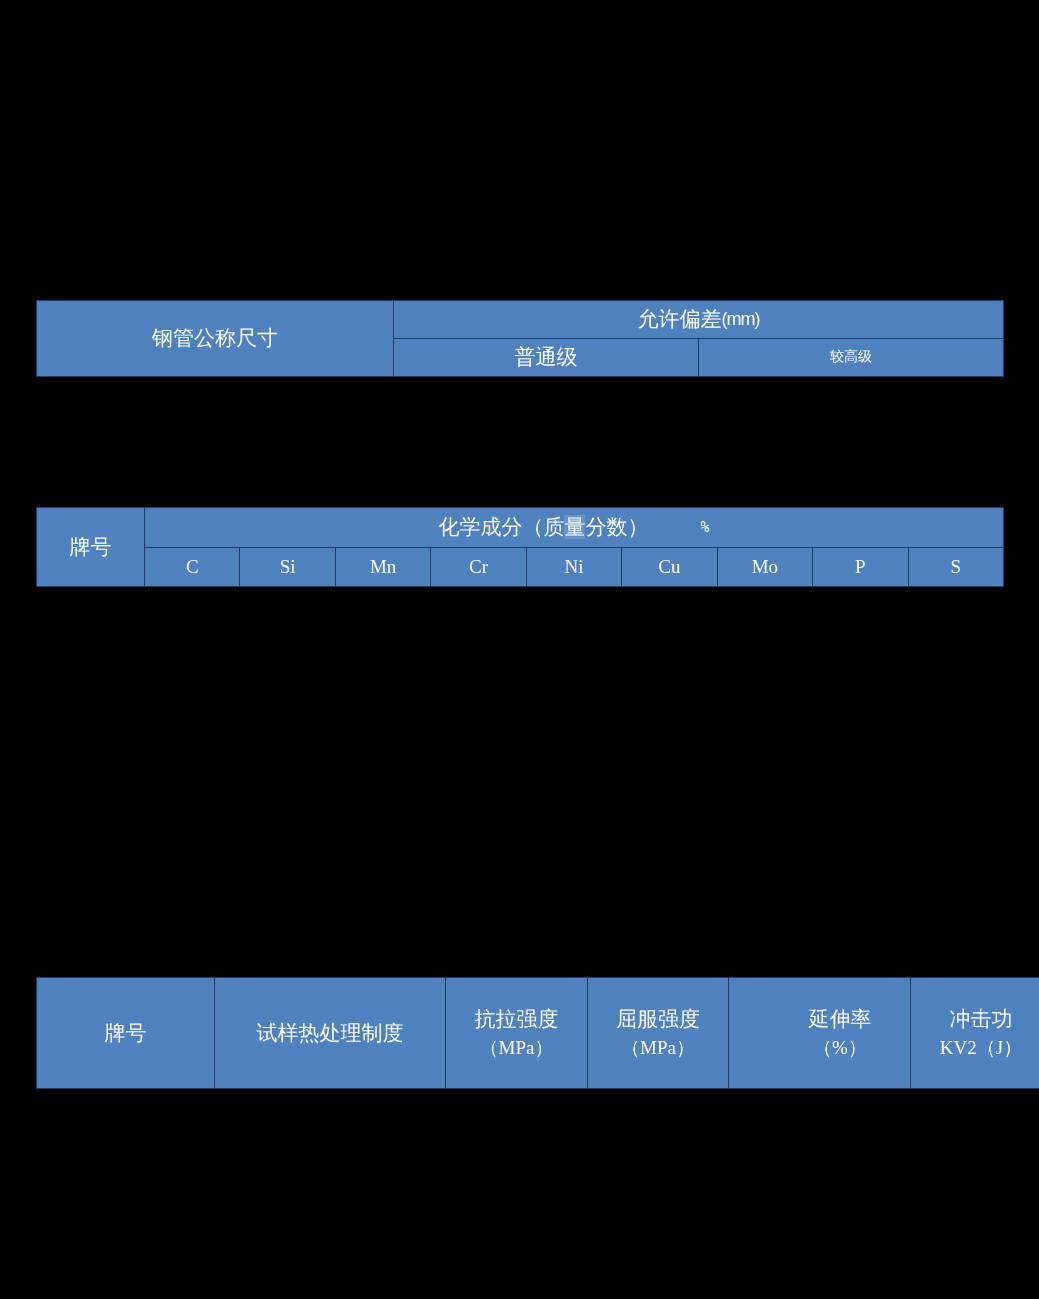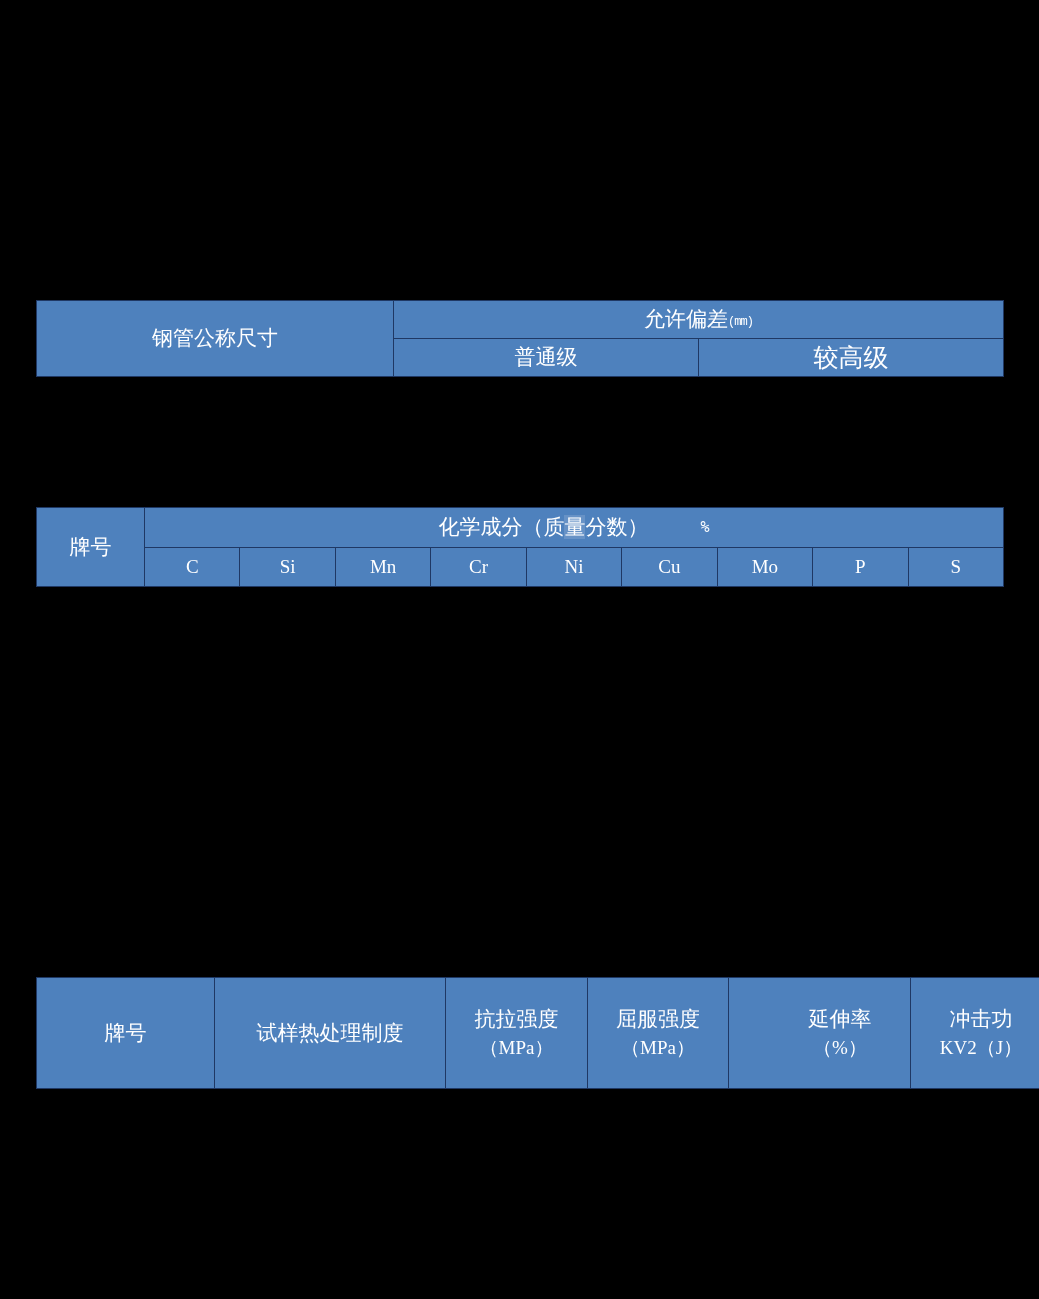--- a/index.html
+++ b/index.html
@@ -46,26 +46,26 @@
   
   #table-dimension-tolerance {
     left: 36px;
     top: 300px;
     width: 968px;
     height: 77px;
   }
   #table-dimension-tolerance .c-name   { width: 356px; font-size: 21px; }
   #table-dimension-tolerance .c-tol    { font-size: 21px; }
   #table-dimension-tolerance .c-normal { width: 306px; font-size: 21px; }
-  #table-dimension-tolerance .c-high   { width: 306px; font-size: 25px; }
+  #table-dimension-tolerance .c-high   { width: 306px; font-size: 14px; }
   #table-dimension-tolerance tr { height: 38px; }
 
   .unit-mm {
-    font-family: Liberation Mono, monospace;
-    font-size: 12px;
+    font-family: Liberation Sans, sans-serif;
+    font-size: 18px;
     letter-spacing: -1px;
     vertical-align: 1px;
   }
 
   
   #table-chemical-composition {
     left: 36px;
     top: 507px;
     width: 968px;
     height: 80px;

